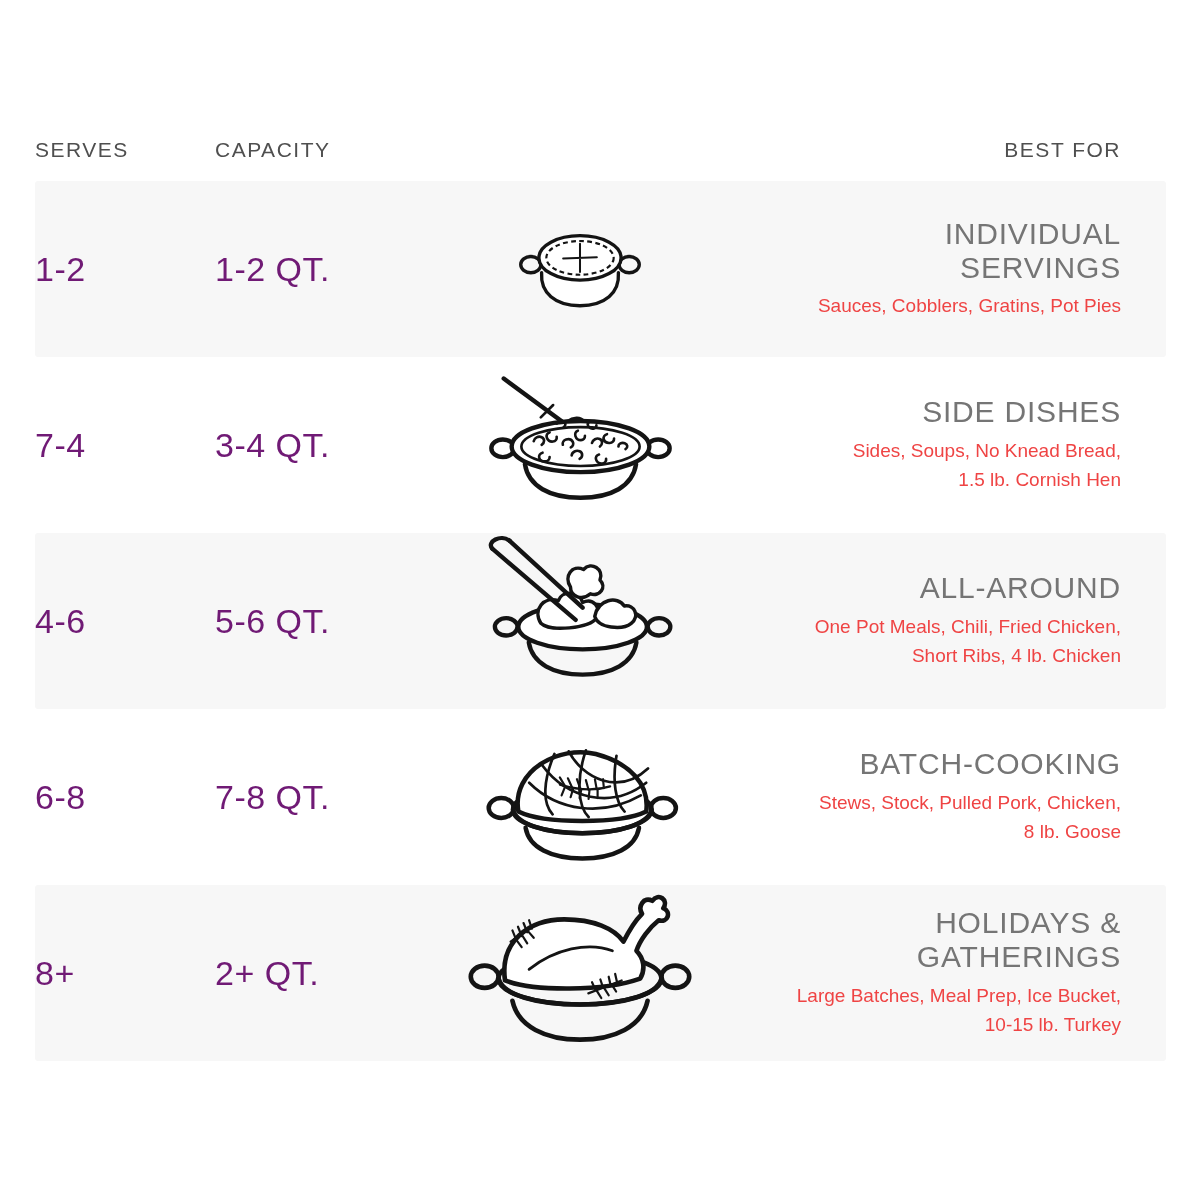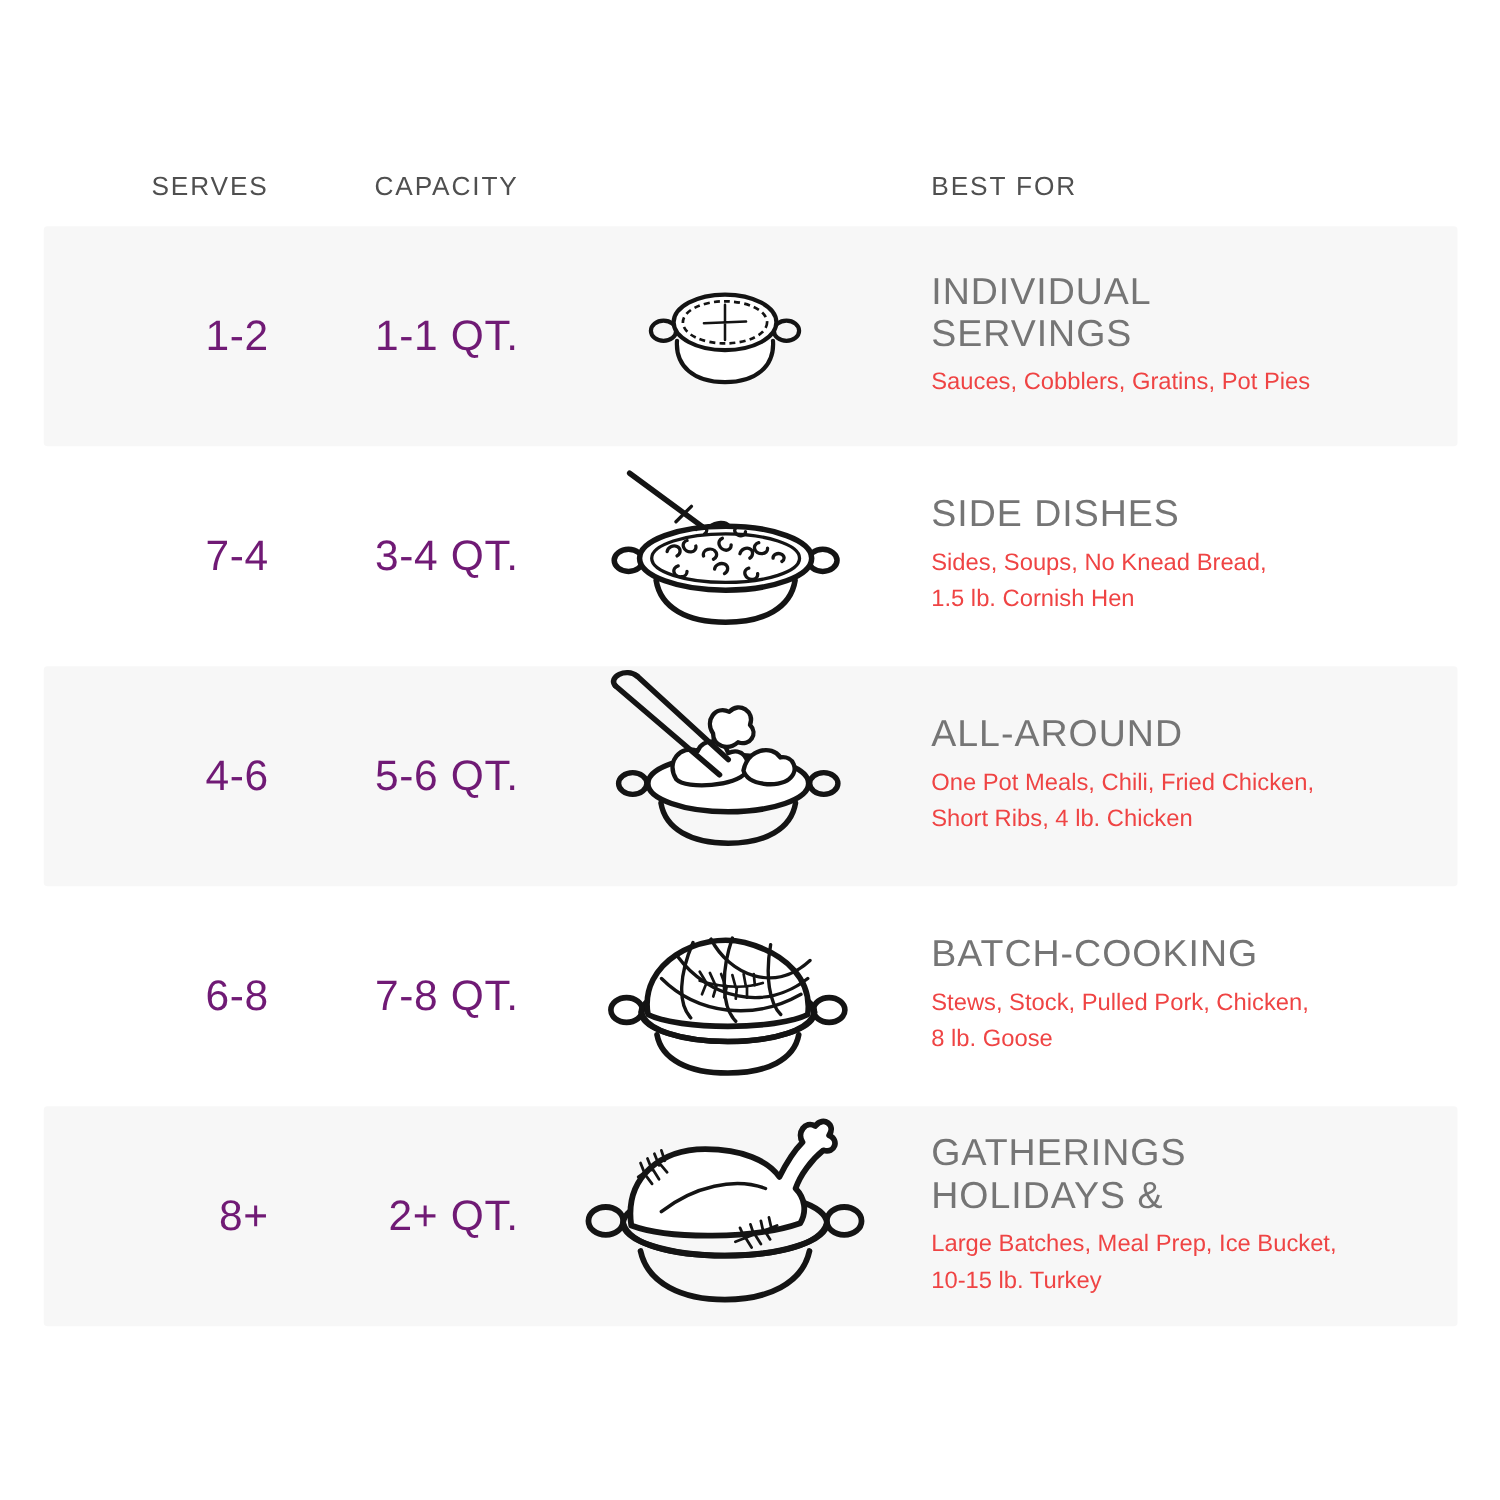--- a/index.html
+++ b/index.html
@@ -16,22 +16,22 @@
     grid-template-columns:180px 200px 330px 1fr;
     align-items:center;
     width:1131px;
     margin-left:35px;
     box-sizing:border-box;
   }
   .header-row { margin-top:118px; height:63px; }
   .size-row  { height:176px; }
   .size-row.alt { background:#f7f7f7; border-radius:3px; }
 
-  .col-center { text-align:right; }
-  .col-bestfor { text-align:left; padding-right:45px; }
+  .col-center { text-align:left; }
+  .col-bestfor { text-align:right; padding-right:45px; }
 
   .heading {
     font-size:21px; color:#4f4f4f; letter-spacing:1.5px;
   }
   .value {
     font-size:34px; color:#701a75; letter-spacing:0.5px;
   }
   .bf-title {
     font-size:30px; color:#757575; letter-spacing:0.8px; line-height:1.12;
   }
@@ -60,21 +60,21 @@
 
   <div class="grid-row header-row">
     <div class="col-center heading">SERVES</div>
     <div class="col-center heading">CAPACITY</div>
     <div></div>
     <div class="col-bestfor heading">BEST FOR</div>
   </div>
 
   <div class="grid-row size-row alt">
     <div class="col-center value">1-2</div>
-    <div class="col-center value">1-1 QT.</div>
+    <div class="col-center value">1-2 QT.</div>
     <div class="icon-cell">
       <svg width="128" height="98" viewBox="0 0 190 145">
         <ellipse class="ln" cx="22" cy="66" rx="15" ry="12"></ellipse>
         <ellipse class="ln" cx="168" cy="66" rx="15" ry="12"></ellipse>
         <path class="fw" d="M38,78 C36,108 58,127 95,127 C132,127 154,108 152,78"></path>
         <ellipse class="fw" cx="95" cy="56" rx="61" ry="33"></ellipse>
         <ellipse class="crimp" cx="95" cy="56" rx="50" ry="25"></ellipse>
         <path class="ln3" d="M70,57 L120,55 M95,35 L95,77"></path>
       </svg>
     </div>
@@ -177,22 +177,22 @@
         <ellipse class="ln" cx="125" cy="100" rx="88" ry="28"></ellipse>
         <path class="fw" d="M44,102 C38,60 70,36 108,36 C140,36 162,46 172,60 C178,48 184,38 192,30 C187,22 194,11 203,16 C210,7 221,15 215,24 C224,28 220,40 210,37 C200,45 190,58 186,70 C194,78 196,90 190,100 C150,114 76,114 44,102 Z"></path>
         <path class="ln3" d="M70,90 C98,68 134,60 160,70"></path>
         <path class="ln2" d="M50,60 L76,42 M56,58 L52,48 M62,54 L58,44 M68,50 L64,40 M73,46 L70,37 M56,58 L62,66 M63,54 L68,62 M69,49 L75,56"></path>
         <path class="ln2" d="M134,116 L170,102 M142,113 L138,104 M150,110 L147,101 M158,107 L156,98 M165,104 L163,95 M143,113 L148,121 M151,110 L156,118 M159,106 L164,114"></path>
         <path class="ln" d="M37,100 C42,118 78,128 125,128 C172,128 208,118 213,100"></path>
         <path class="ln" d="M52,124 C58,152 88,166 125,166 C162,166 192,152 198,124"></path>
       </svg>
     </div>
     <div class="col-bestfor">
+      <div class="bf-title">HOLIDAYS &amp;</div>
       <div class="bf-title">GATHERINGS</div>
-      <div class="bf-title">HOLIDAYS &amp;</div>
       <div class="bf-detail">
         <div>Large Batches, Meal Prep, Ice Bucket,</div>
         <div>10-15 lb. Turkey</div>
       </div>
     </div>
   </div>
 
 </div>
 
 </body></html>

